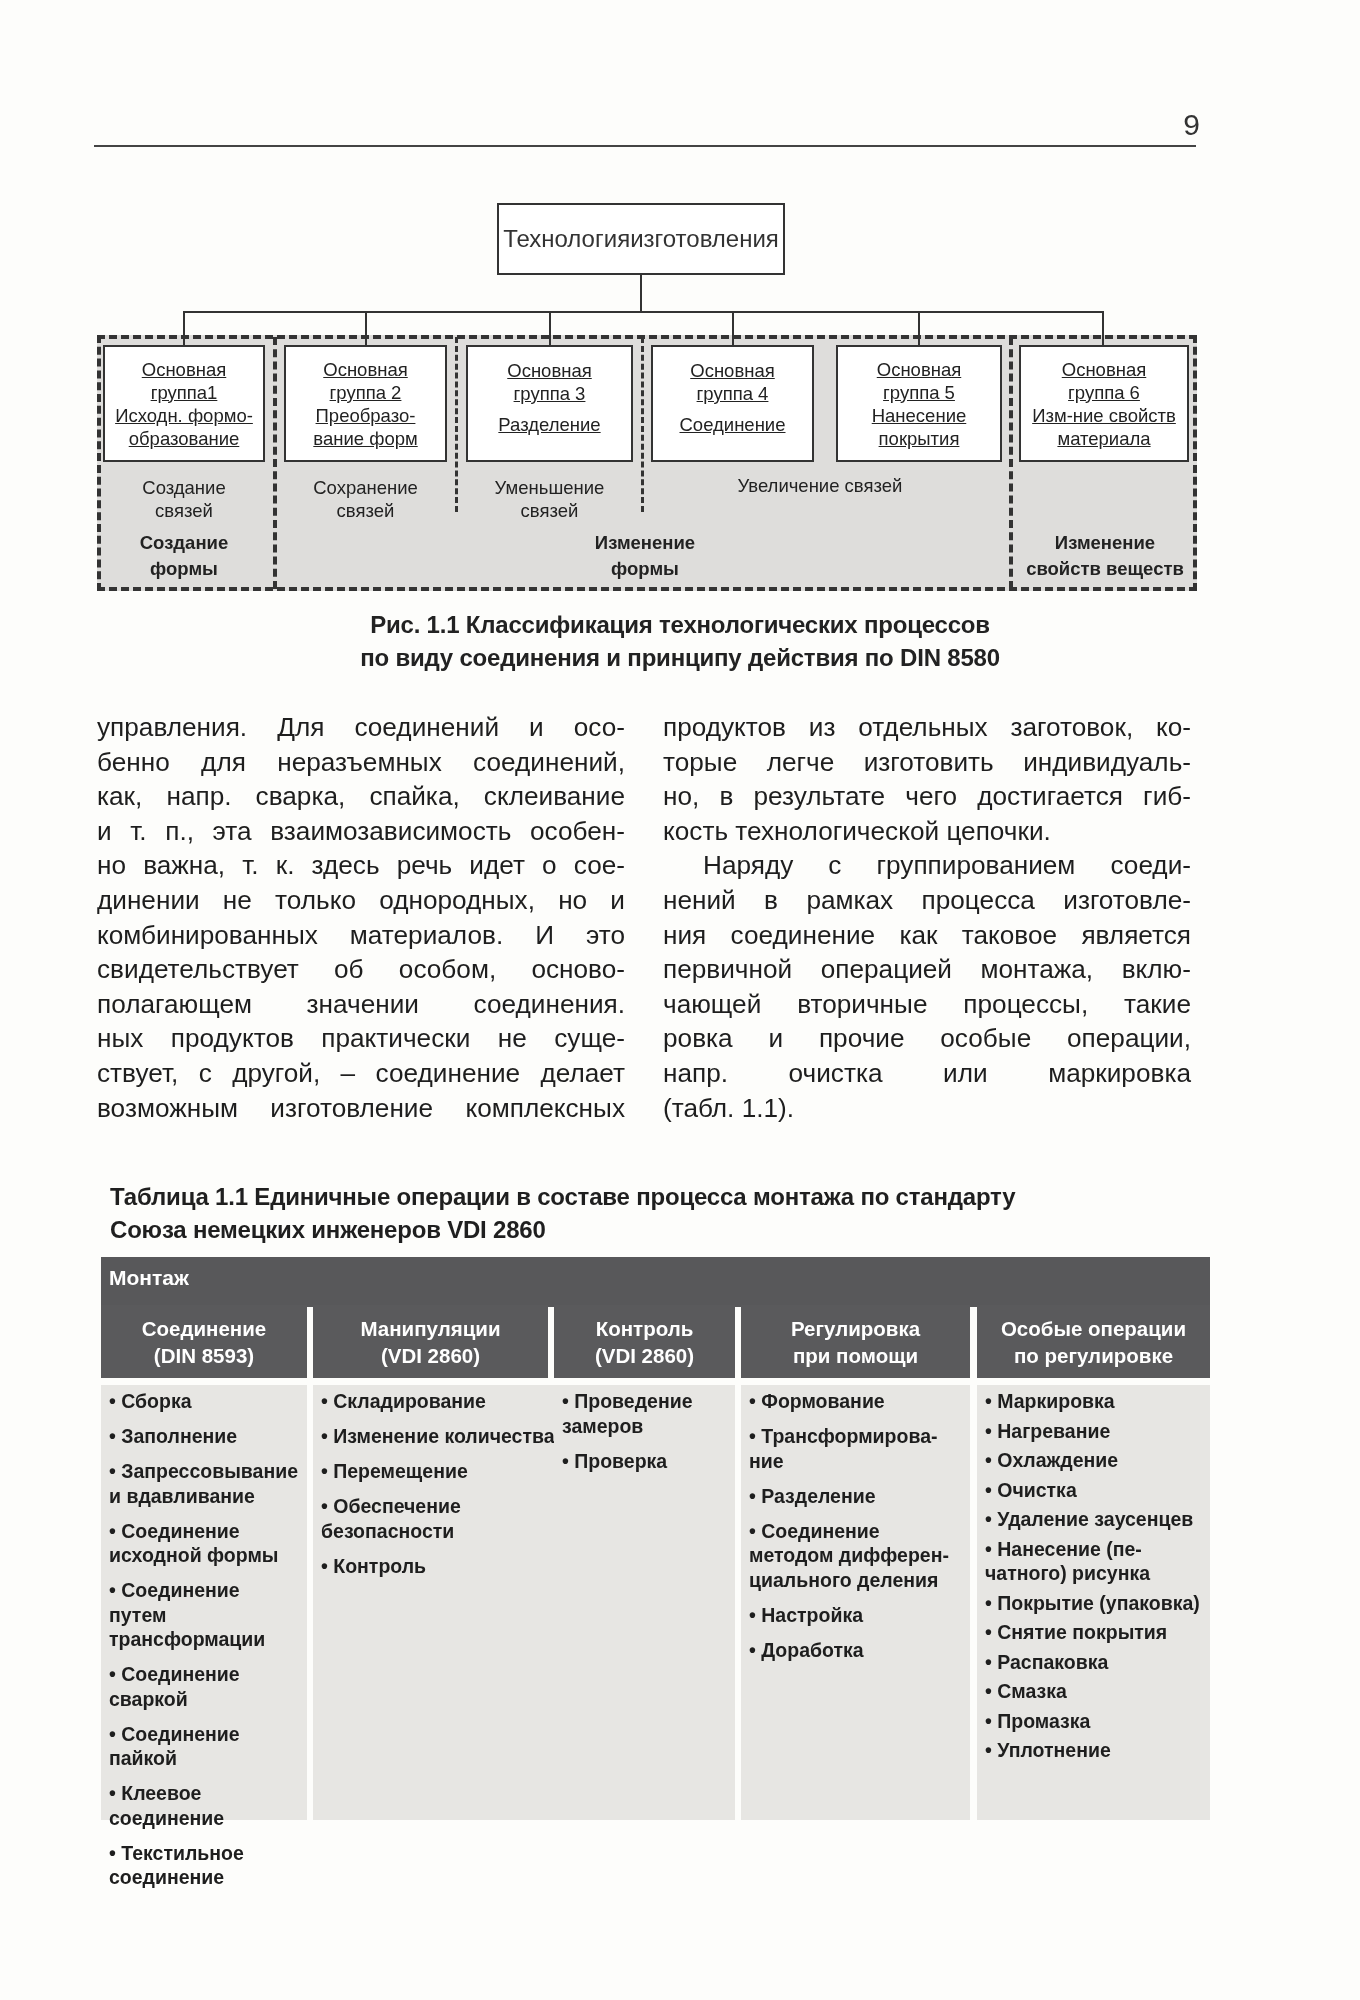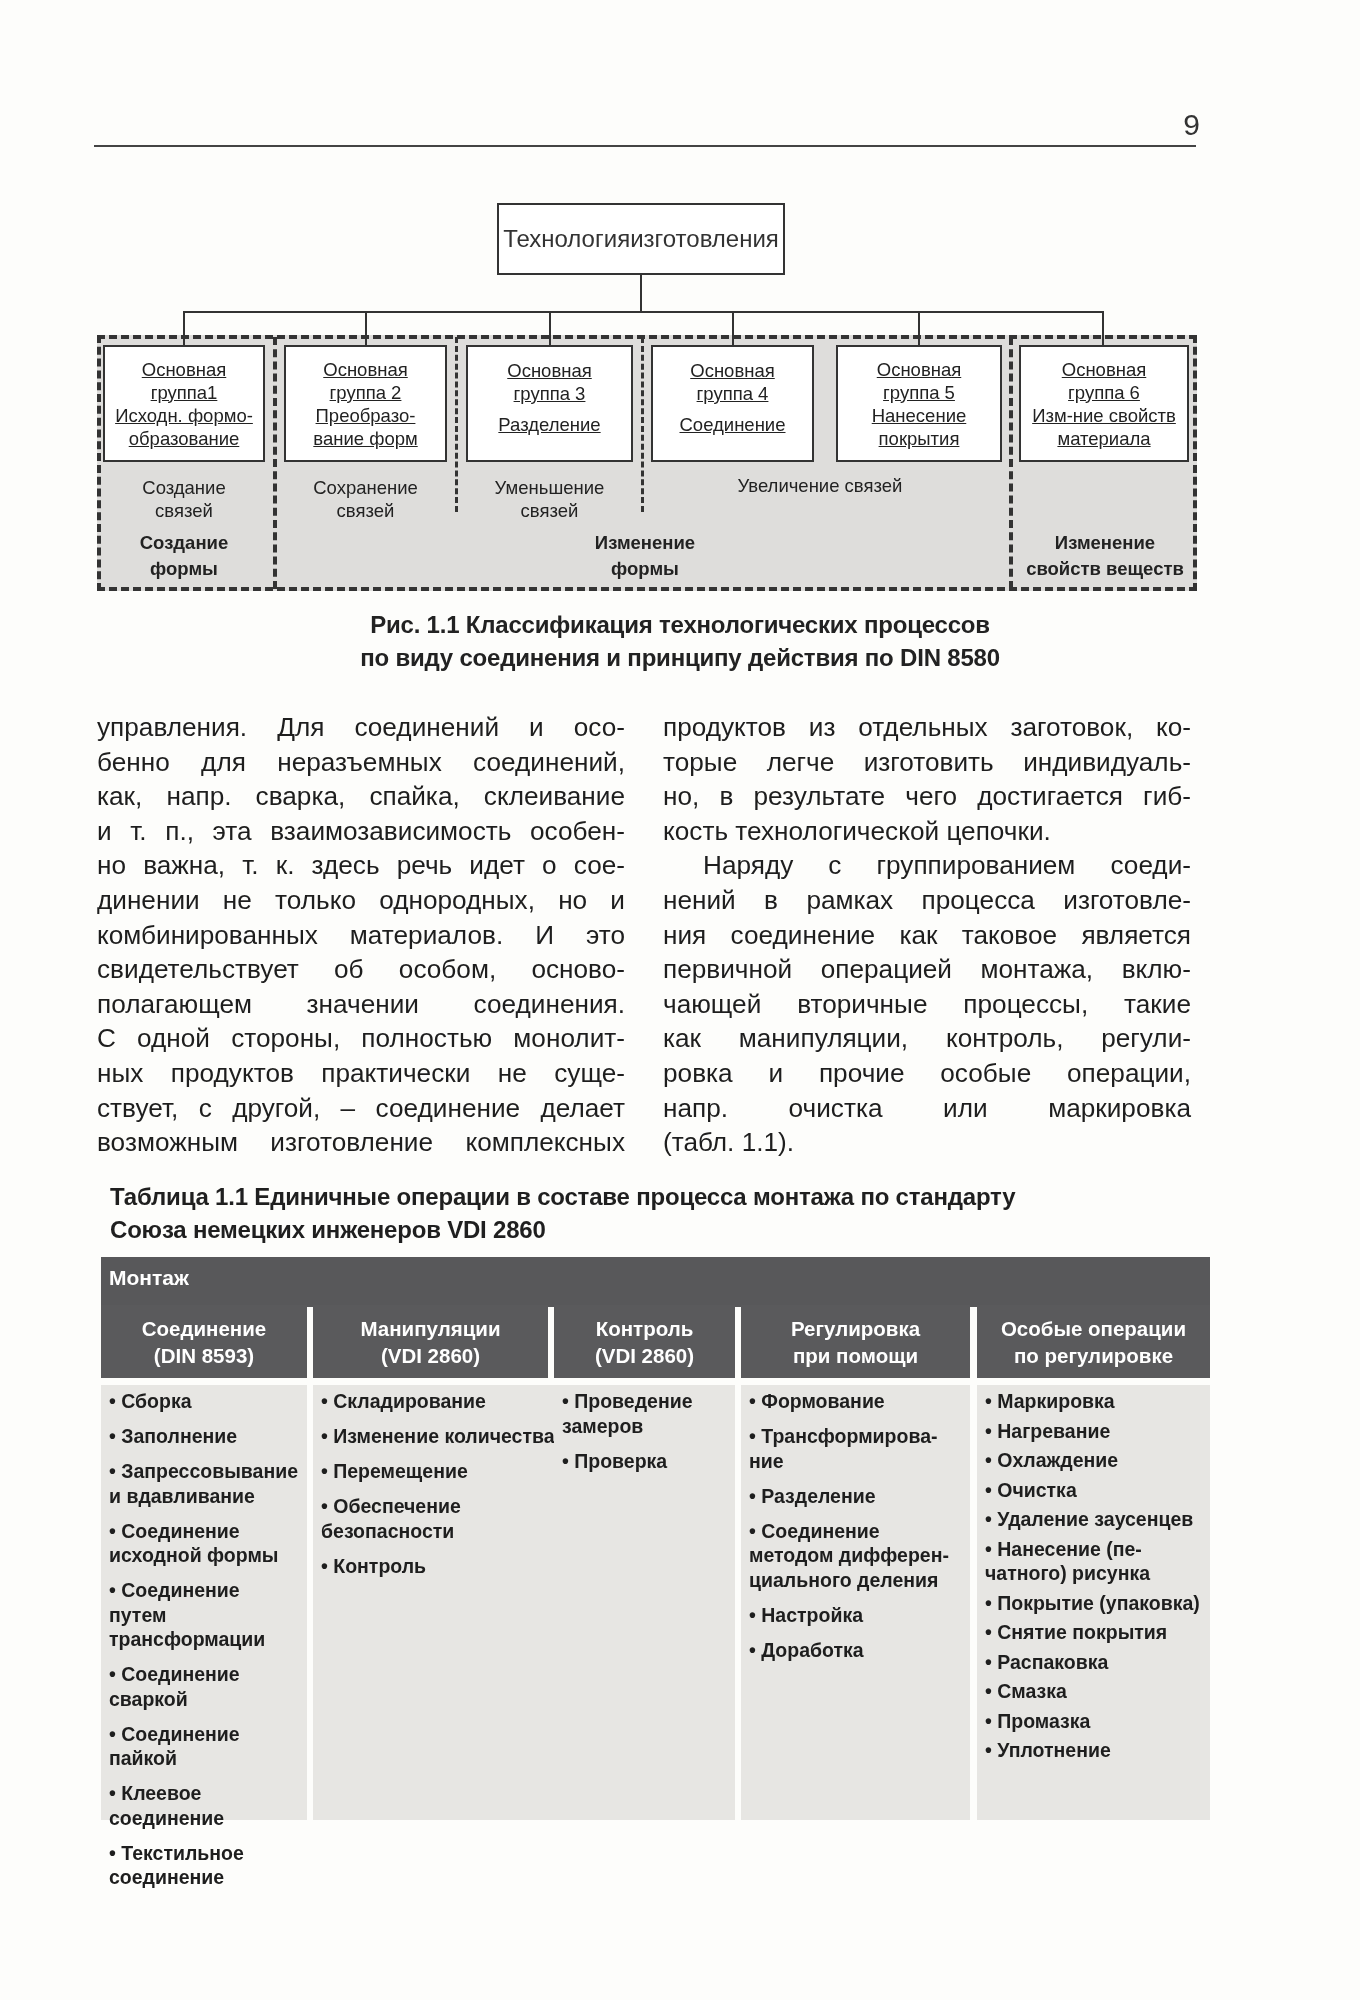--- a/index.html
+++ b/index.html
@@ -156,36 +156,34 @@
 <div class="abs col" style="left:97px;">
   <span class="line">управления. Для соединений и осо-</span>
   <span class="line">бенно для неразъемных соединений,</span>
   <span class="line">как, напр. сварка, спайка, склеивание</span>
   <span class="line">и т. п., эта взаимозависимость особен-</span>
   <span class="line">но важна, т. к. здесь речь идет о сое-</span>
   <span class="line">динении не только однородных, но и</span>
   <span class="line">комбинированных материалов. И это</span>
   <span class="line">свидетельствует об особом, осново-</span>
   <span class="line">полагающем значении соединения.</span>
-  <span class="line">С одной стороны, полностью монолит-</span>
   <span class="line">ных продуктов практически не суще-</span>
   <span class="line">ствует, с другой, – соединение делает</span>
   <span class="line">возможным изготовление комплексных</span>
 </div>
 <div class="abs col" style="left:663px;">
   <span class="line">продуктов из отдельных заготовок, ко-</span>
   <span class="line">торые легче изготовить индивидуаль-</span>
   <span class="line">но, в результате чего достигается гиб-</span>
   <span class="line last">кость технологической цепочки.</span>
   <span class="line indent">Наряду с группированием соеди-</span>
   <span class="line">нений в рамках процесса изготовле-</span>
   <span class="line">ния соединение как таковое является</span>
   <span class="line">первичной операцией монтажа, вклю-</span>
   <span class="line">чающей вторичные процессы, такие</span>
-  <span class="line">как манипуляции, контроль, регули-</span>
   <span class="line">ровка и прочие особые операции,</span>
   <span class="line">напр. очистка или маркировка</span>
   <span class="line last">(табл. 1.1).</span>
 </div>
 
 <div id="tbl-title" class="abs">
   <div>Таблица 1.1  Единичные операции в составе процесса монтажа по стандарту</div>
   <div>Союза немецких инженеров VDI 2860</div>
 </div>
 

